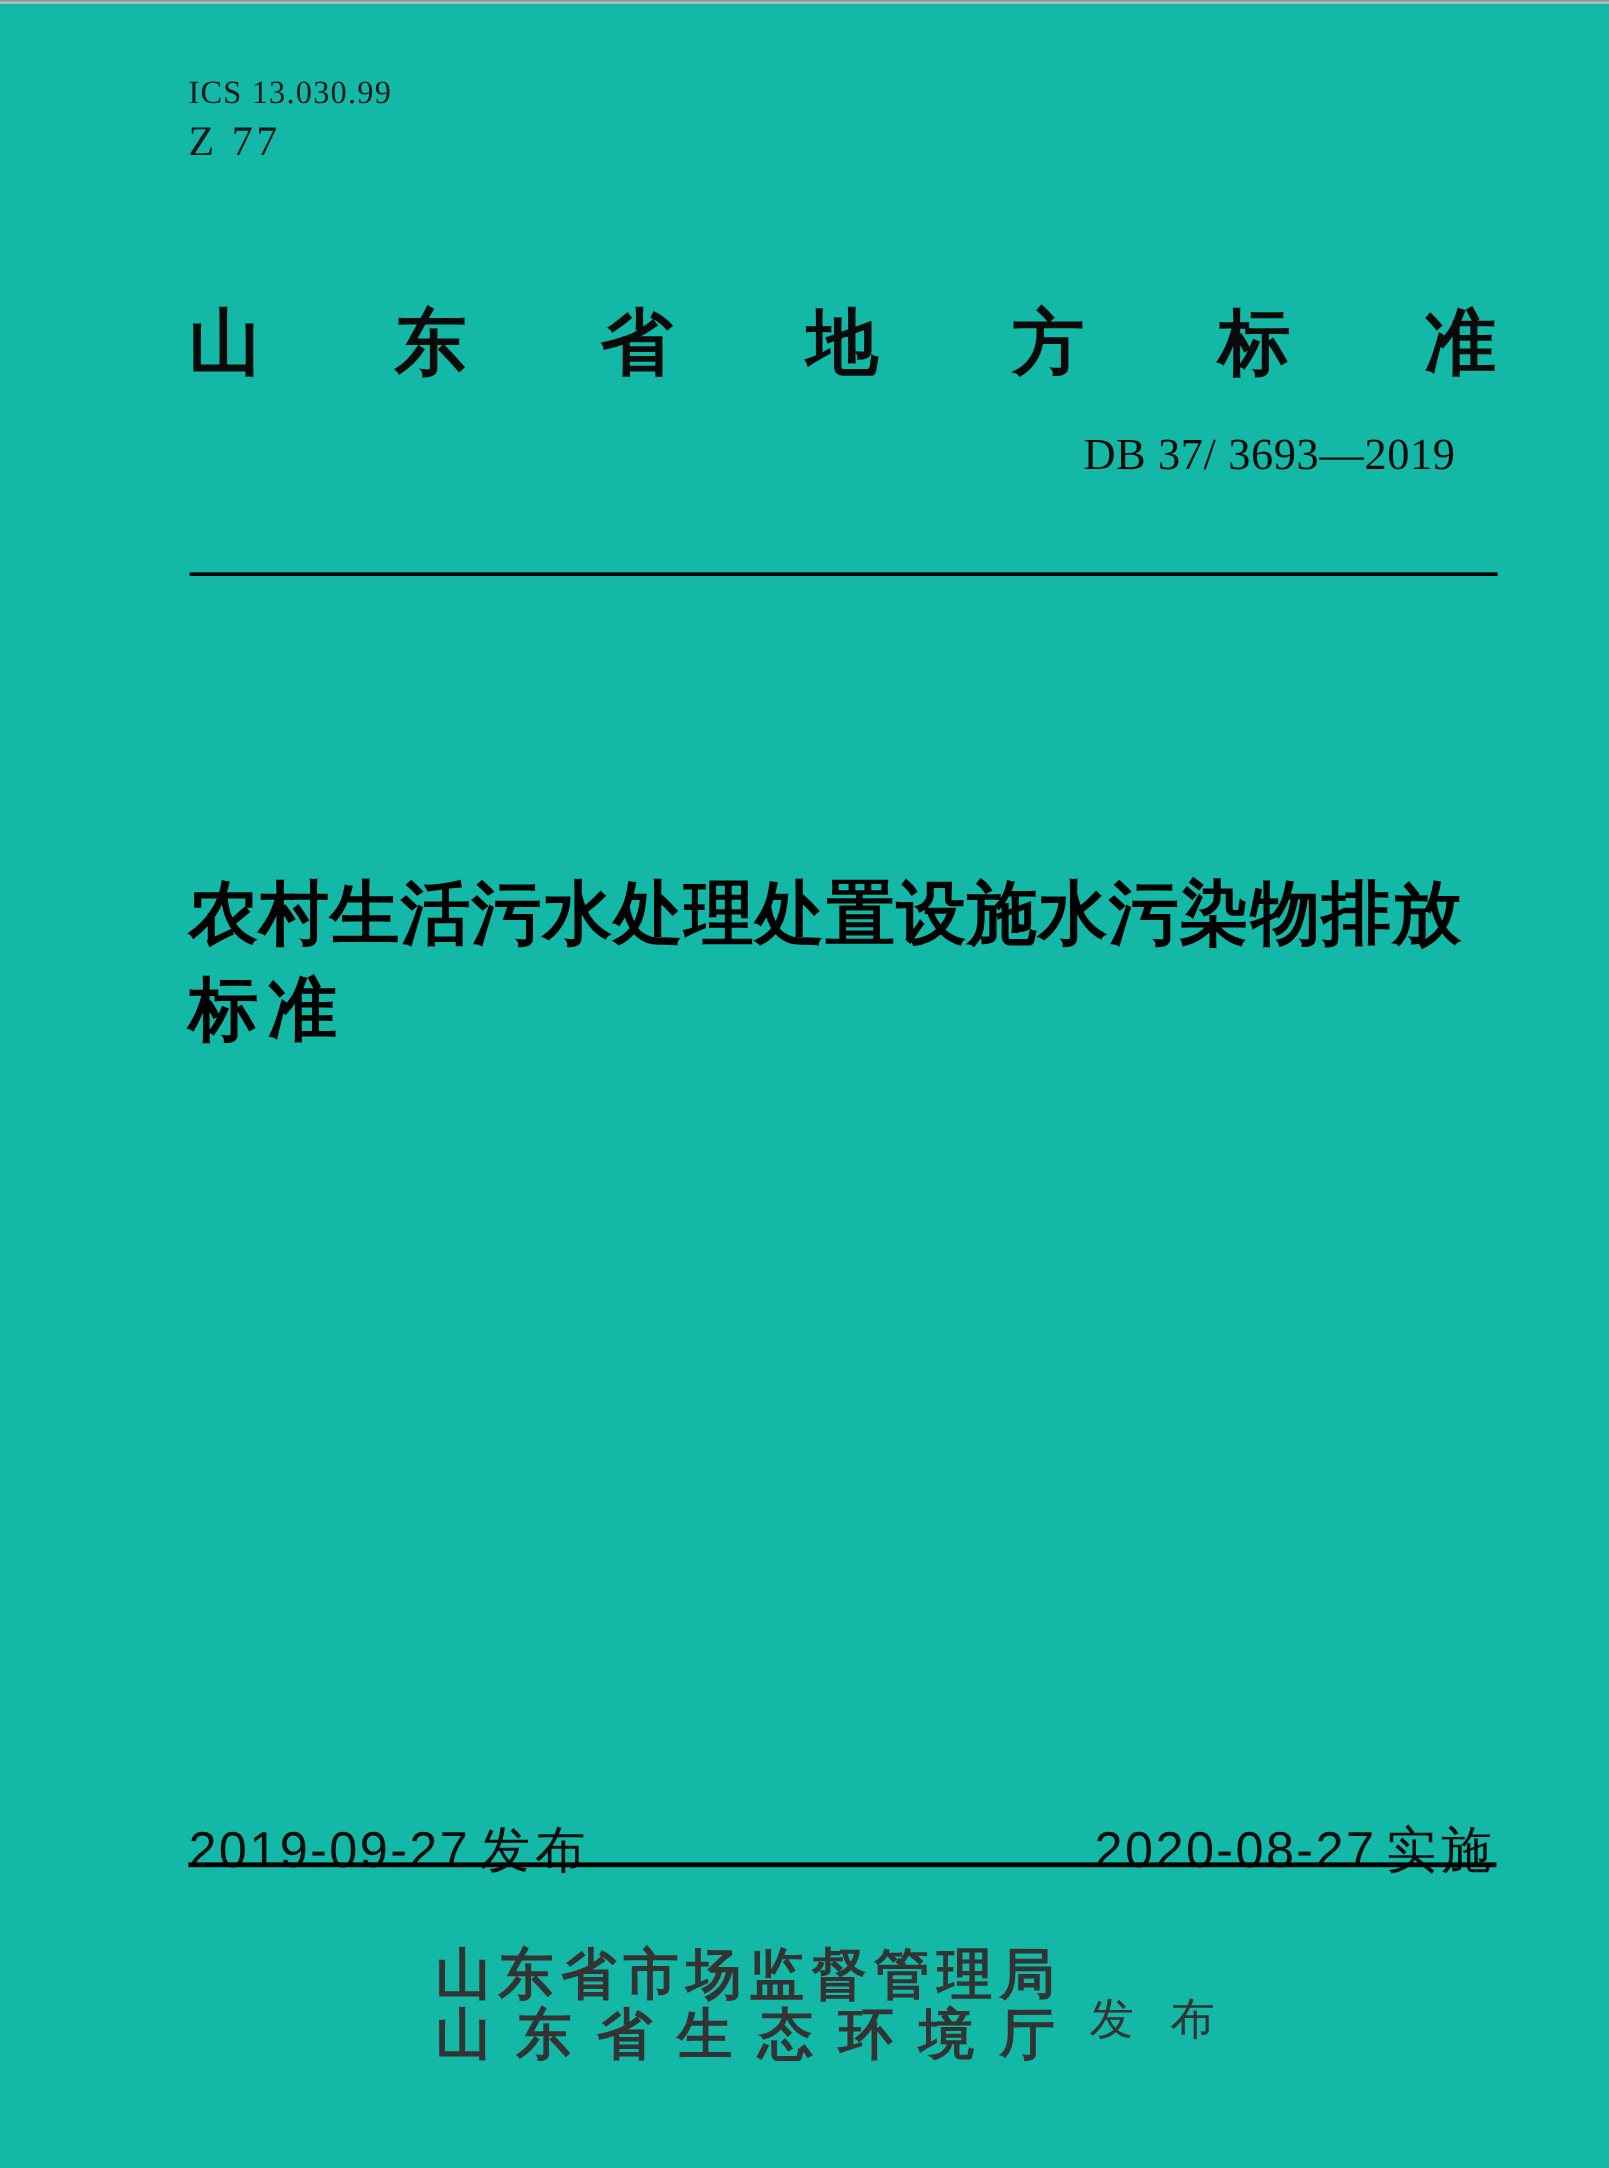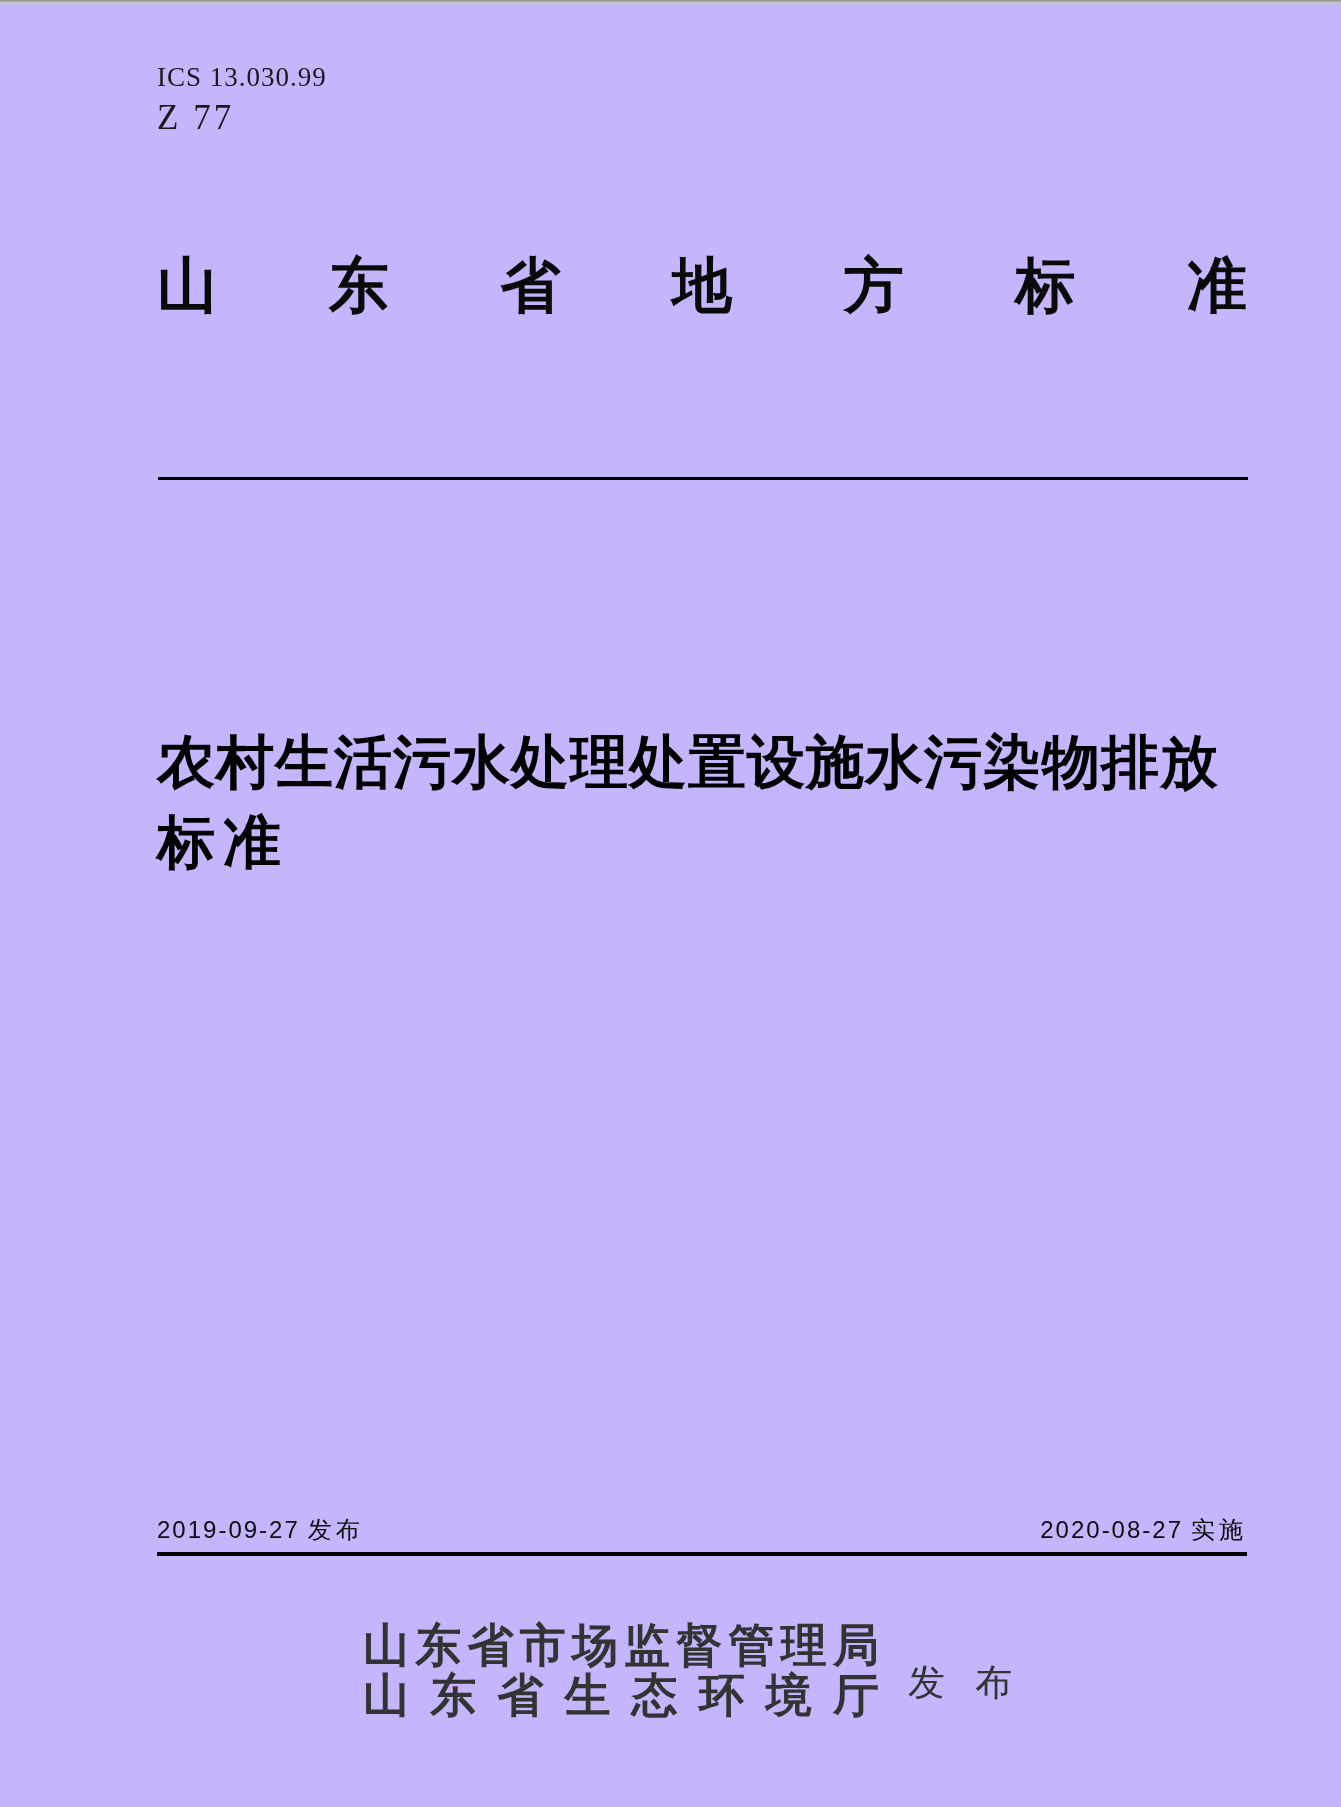--- a/index.html
+++ b/index.html
@@ -1,20 +1,20 @@
 <!DOCTYPE html>
 <html><head>
 <meta charset="utf-8">
 <style>
   html, body { margin: 0; padding: 0; background: #ffffff; }
   .page {
     position: relative;
     width: 1341px;
     height: 1807px;
-    background: #c4b5fd;
+    background: #14b8a6;
     overflow: hidden;
     font-family: "Liberation Sans", sans-serif;
     color: #111;
   }
   .top-edge {
     position: absolute; top: 0; left: 0; width: 100%; height: 3px;
     background: linear-gradient(#8a8a8a, #cfcfcf);
   }
   .ics {
     position: absolute; left: 157px; top: 62px;
@@ -54,21 +54,21 @@
   .title-line2 { letter-spacing: 8px; }
   .english-title {
     position: absolute; left: 157px; top: 920px; width: 1090px;
     text-align: center;
     font-family: "Liberation Serif", serif;
     font-size: 31px; color: #0a0a0a;
   }
   .date-row {
     position: absolute; left: 157px; top: 1514px; width: 1090px;
     display: flex; justify-content: space-between;
-    font-size: 24px; letter-spacing: 2px; color: #0d0d0d;
+    font-size: 42px; letter-spacing: 2px; color: #0d0d0d;
   }
   .date-row .suffix { margin-left: 8px; letter-spacing: 4px; }
   .rule2 {
     position: absolute; left: 157px; top: 1552px; width: 1090px; height: 4px;
     background: #000;
   }
   .issuers {
     position: absolute; left: 363px; top: 1620px; width: 516px;
     font-size: 46px; font-weight: bold; line-height: 50px; color: #333;
   }
@@ -92,20 +92,21 @@
   <div class="standard-type justify-row">
       <span>山</span>
       <span>东</span>
       <span>省</span>
       <span>地</span>
       <span>方</span>
       <span>标</span>
       <span>准</span>
     </div>
 
+  <div class="standard-number">DB 37/ 3693—2019</div>
 
   <div class="rule1"></div>
 
   <div class="title-block">
     <div class="title-line1">农村生活污水处理处置设施水污染物排放</div>
     <div class="title-line2">标准</div>
   </div>
 
 
   <div class="date-row">

